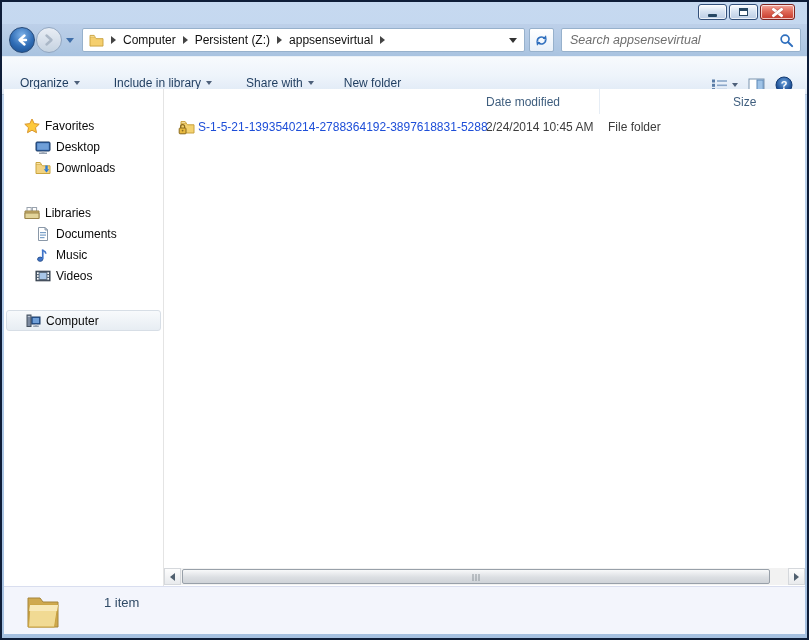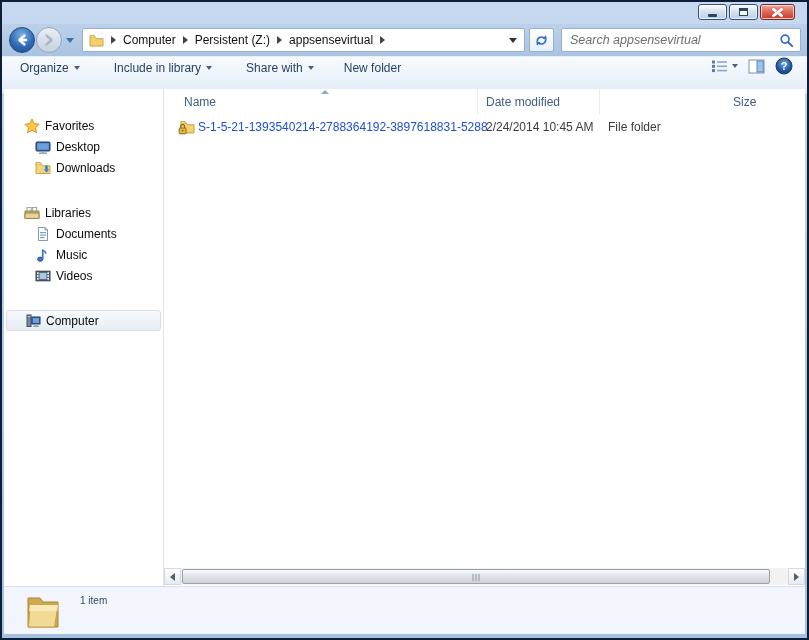--- a/index.html
+++ b/index.html
@@ -71,21 +71,21 @@
     width:100%; height:100%; border:none; outline:none; background:transparent;
     font-family:"Liberation Sans", sans-serif; font-size:12.5px; padding:0 26px 0 8px; color:#222;
   }
   .searchbox input::placeholder { font-style:italic; color:#6e6e6e; }
   .search-mag { position:absolute; right:6px; top:4px; cursor:pointer; }
   
   .toolbar {
     position:absolute; left:2px; top:56px; right:2px; height:39px;
     background:linear-gradient(#f7fafd,#eef4fb 50%, #dfe9f5);
     border-top:1px solid #e9f0f8; border-bottom:1px solid #b4c4d7;
-    display:flex; align-items:flex-start; font-size:12px; color:#1e3c5f;
+    display:flex; align-items:flex-end; font-size:12px; color:#1e3c5f;
   }
   .tb-item { display:flex; align-items:center; gap:5px; cursor:pointer; padding:4px 6px; white-space:nowrap; }
   .tb-arrow { width:0; height:0; border-left:3.5px solid transparent; border-right:3.5px solid transparent; border-top:4px solid #4e607a; }
   .tb-right { margin-left:auto; display:flex; align-items:center; gap:10px; padding-right:14px; }
   .tb-iconbtn { display:flex; align-items:center; gap:4px; cursor:pointer; }
   
   .content { position:absolute; left:4px; top:89px; right:4px; height:497px; background:#fff; }
   .sidebar { position:absolute; left:0; top:0; width:159px; height:100%; background:#fff; padding-top:26px; font-size:12px; }
   .divider { position:absolute; left:159px; top:0; width:1px; height:100%; background:#e4e4e4; }
   .side-row { display:flex; align-items:center; height:21px; cursor:pointer; color:#0a0a0a; }
@@ -118,21 +118,21 @@
   .tri-l { width:0;height:0;border-top:4px solid transparent;border-bottom:4px solid transparent;border-right:5px solid #50606f; }
   .tri-r { width:0;height:0;border-top:4px solid transparent;border-bottom:4px solid transparent;border-left:5px solid #50606f; }
   .sb-thumb { position:absolute; left:18px; top:1px; width:588px; height:15px; cursor:grab;
     border:1px solid #98a0a9; border-radius:2px;
     background:linear-gradient(#f8f9fa,#dcdfe3 55%, #cfd3d8); }
   .sb-grip { position:absolute; left:50%; top:4px; transform:translateX(-50%); display:flex; gap:2px; }
   .sb-grip i { display:block; width:1px; height:7px; background:#8e959c; }
   
   .statusbar { position:absolute; left:4px; top:586px; right:4px; height:48px;
     background:#f3f5fc; border-top:1px solid #d9deef; }
-  .status-count { position:absolute; left:76px; top:8px; font-size:10px; color:#2f4a66; }
+  .status-count { position:absolute; left:100px; top:8px; font-size:13px; color:#2f4a66; }
   .status-foldericon { position:absolute; left:18px; top:4px; }
 </style>
 </head>
 <body>
 
 <div class="window">
   <div class="frame"></div>
 
   <div class="titlebar">
     <div class="winbtns">
@@ -328,24 +328,20 @@
           <rect x="8.2" y="12.6" width="5.6" height="1.2" fill="#7d8a9c"></rect>
         </svg>
         <span>Computer</span>
       </div>
     </div>
 
     <div class="divider"></div>
 
     <div class="filepane">
       <div class="cols-header">
-        <div class="col-h name" style="left:0; width:314px;">
-          <span>Name</span>
-          <span class="sort-asc" style="left:157px;"></span>
-        </div>
         <div class="col-h" style="left:314px; width:122px;">
           <span>Date modified</span>
         </div>
         <div class="col-h" style="left:561px; width:79px; border-right:none;">
           <span>Size</span>
         </div>
       </div>
 
       <div class="file-row">
         <svg class="row-icon" width="17" height="16" viewBox="0 0 17 16">

